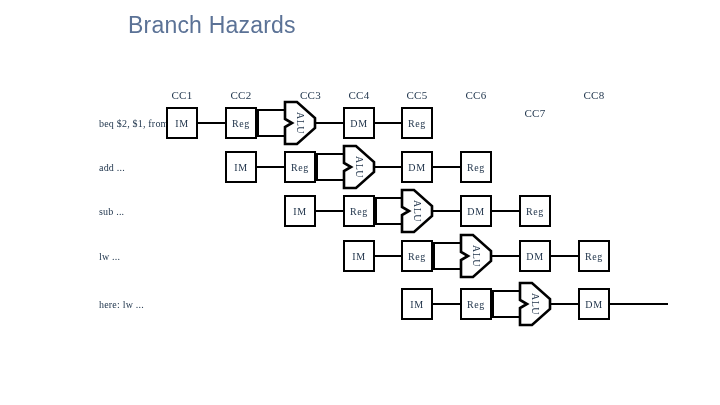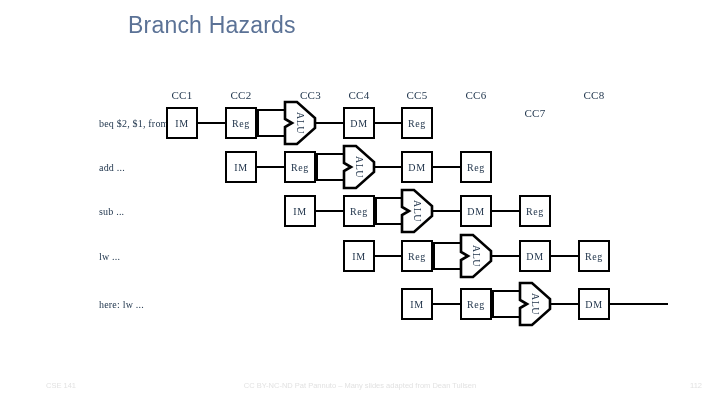--- a/index.html
+++ b/index.html
@@ -241,19 +241,14 @@
           <path d="M2,2 L14,2 L32,18 L32,28 L14,44 L2,44 L2,27 L9,23 L2,19 Z" fill="#ffffff" stroke="#000000" stroke-width="2.6" stroke-linejoin="miter"></path>
         </svg>
         <span class="alu-text">ALU</span>
       </div>
       <div class="wire" style="left: 546px; top: 304px; width: 28px;"></div>
       <div class="stage" style="left: 590px; top: 304px;">DM</div>
       <div class="wire" style="left: 606px; top: 304px; width: 58px;"></div>
       <div class="wire" style="left: 194px; top: 123px; width: 27px;"></div>
     </div>
 
-  <div id="footer">
-    <div class="footer-text" id="footer-course">CSE 141</div>
-    <div class="footer-text" id="footer-credit">CC BY-NC-ND Pat Pannuto – Many slides adapted from Dean Tullsen</div>
-    <div class="footer-text" id="footer-page">112</div>
-  </div>
 
 </div>
 
 </body></html>

